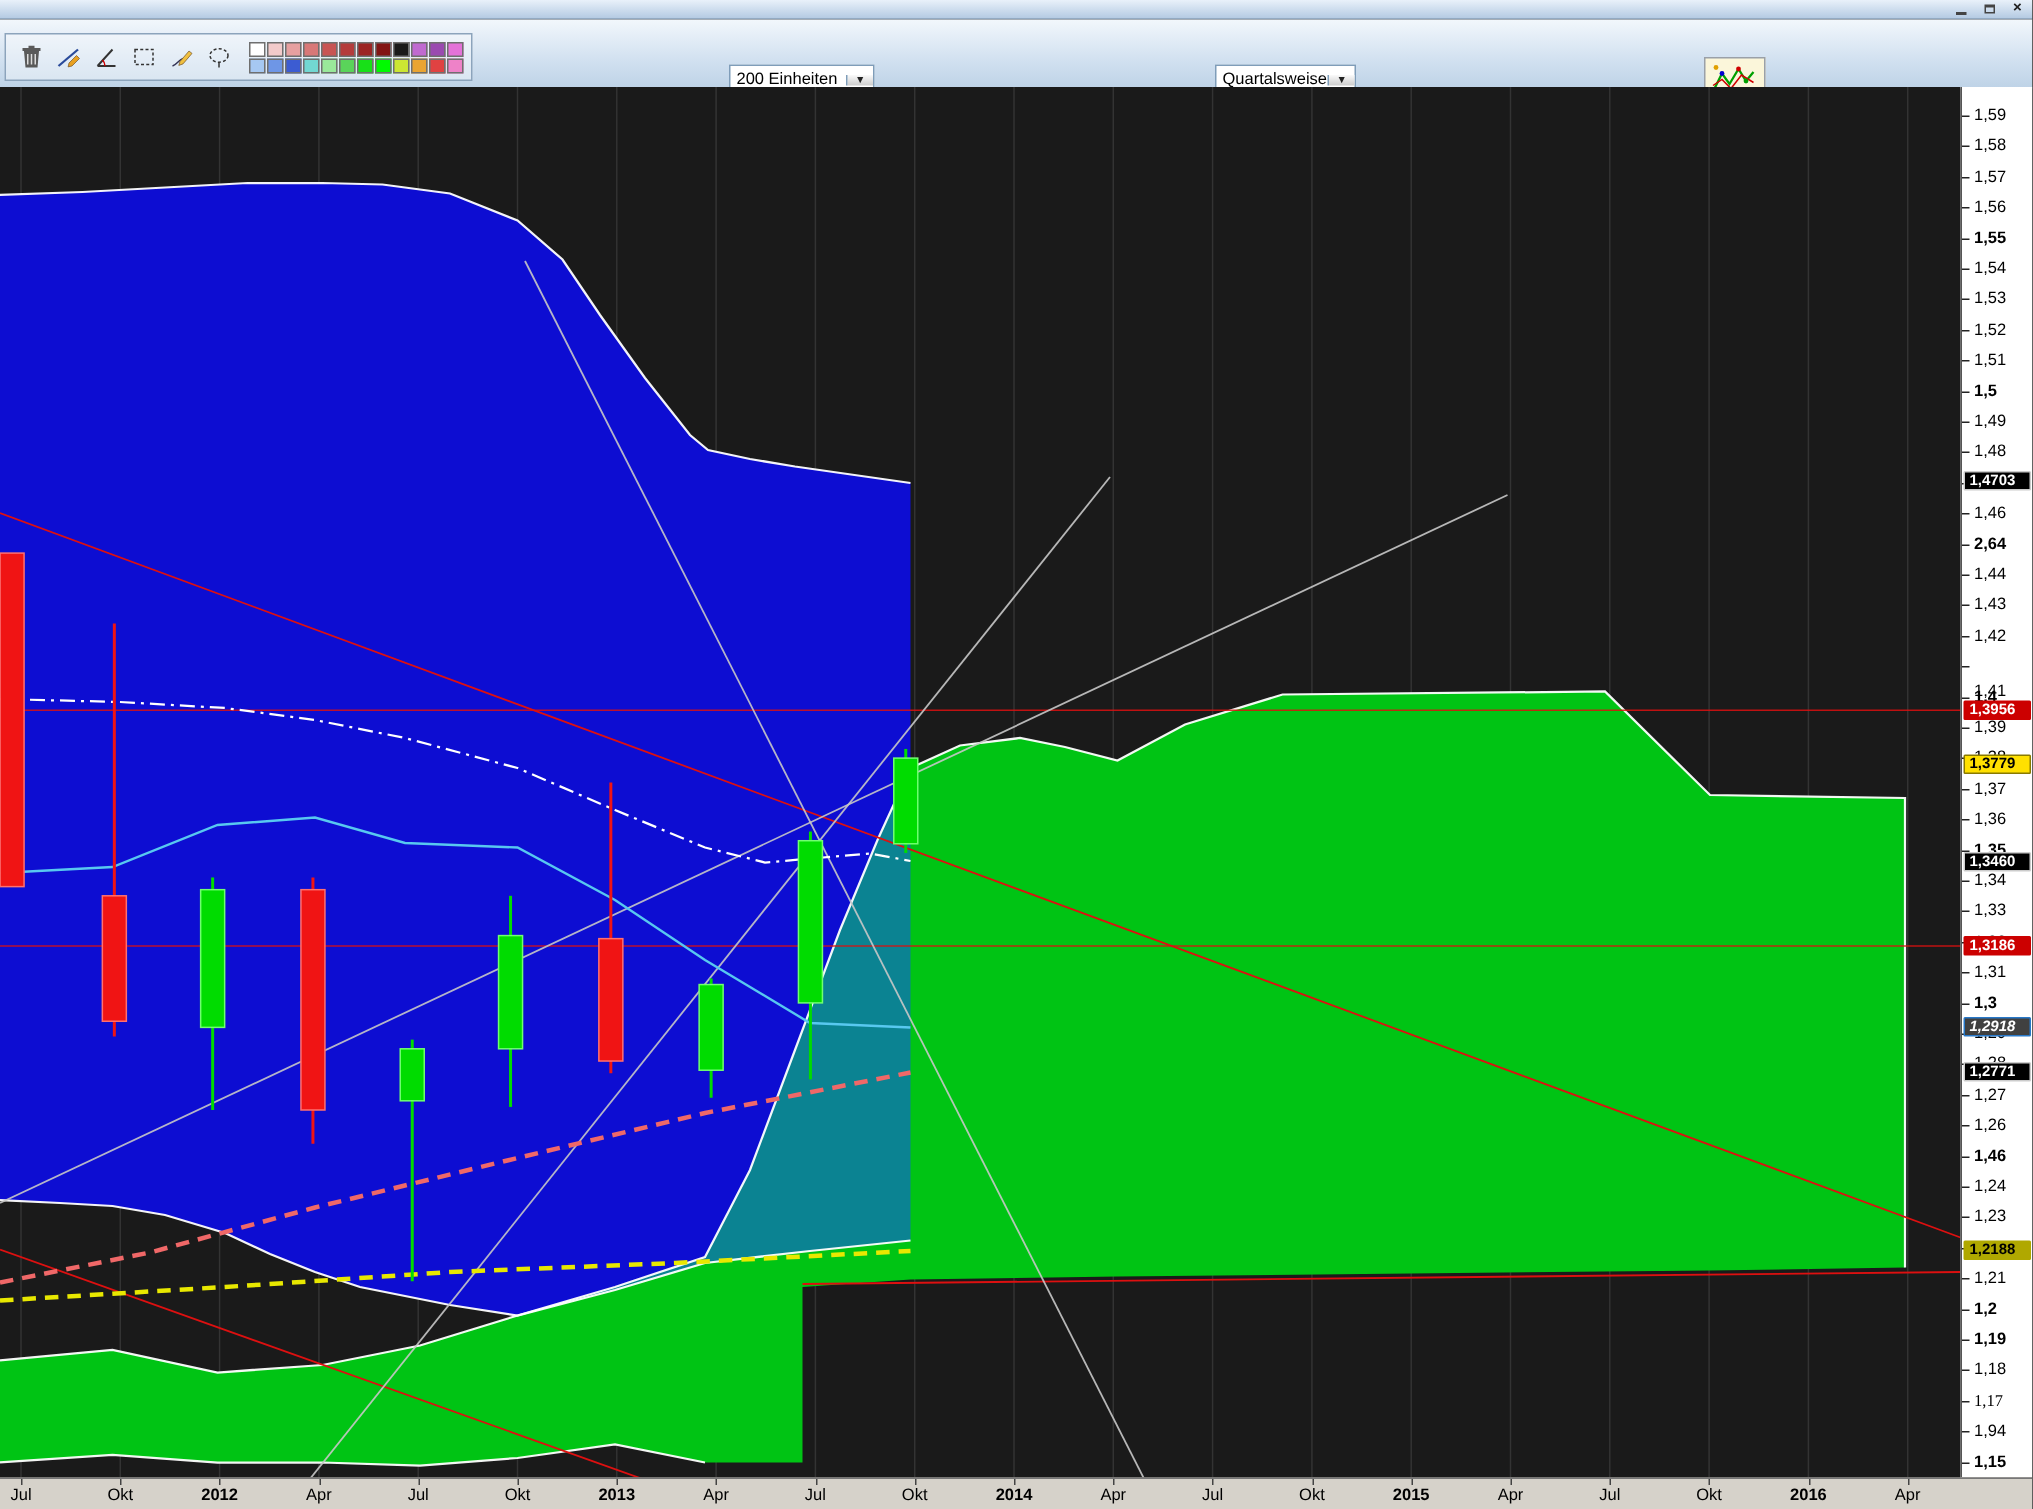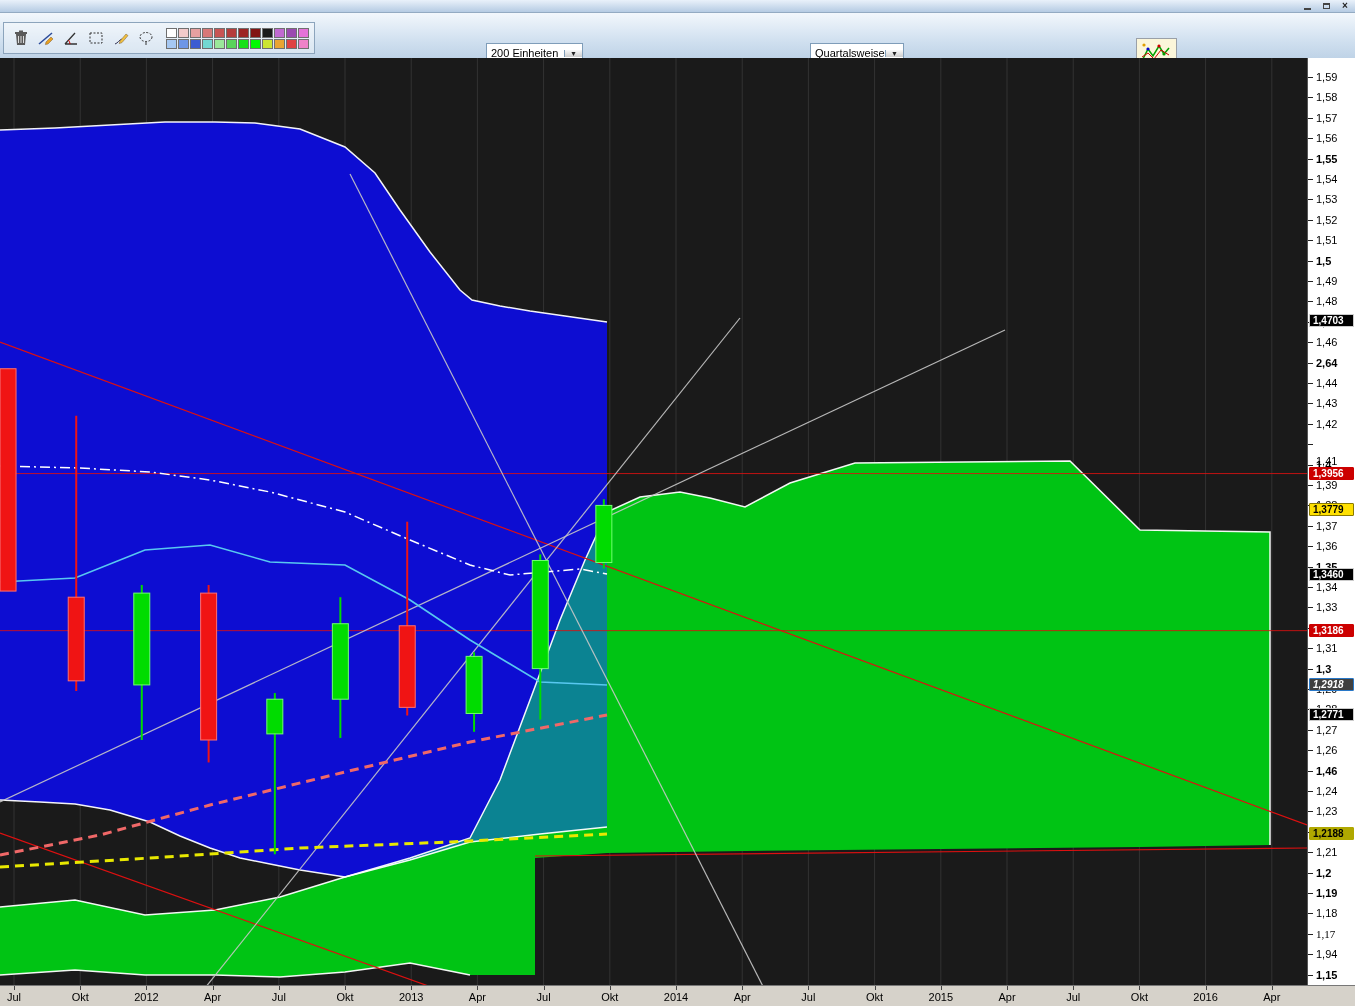--- a/index.html
+++ b/index.html
@@ -41,21 +41,21 @@
   .ytick-mark{position:absolute;left:0;width:5px;height:1px;background:#222;}
   .ytick-label{position:absolute;left:8px;font-size:11px;color:#000;line-height:12px;white-space:nowrap;}
   .ytick-label.bold{font-weight:bold;}
   .badge{position:absolute;left:1px;width:45px;height:13px;line-height:11px;font-size:10px;
          font-weight:bold;padding-left:3px;box-sizing:border-box;border-radius:1px;white-space:nowrap;}
   
   .xaxis{position:absolute;left:0;top:985px;width:1355px;height:21px;background:#d6d2ca;
          border-top:1px solid #777;box-sizing:border-box;overflow:hidden;}
   .xtick-mark{position:absolute;top:0;width:1px;height:4px;background:#444;}
   .xtick-label{position:absolute;top:5px;transform:translateX(-50%);font-size:11px;color:#000;white-space:nowrap;}
-  .xtick-label.bold{font-weight:normal;}
+  .xtick-label.bold{font-weight:bold;}
 </style>
 </head>
 <body>
 
 <div class="window">
 
   <div class="titlebar">
     <div class="win-controls">
       <div class="win-btn">
           <span class="glyph-min"></span>

